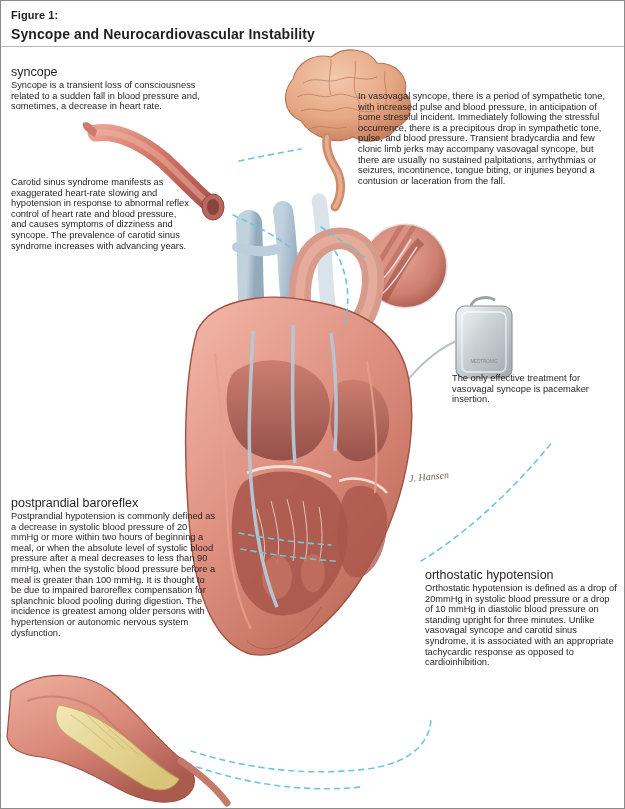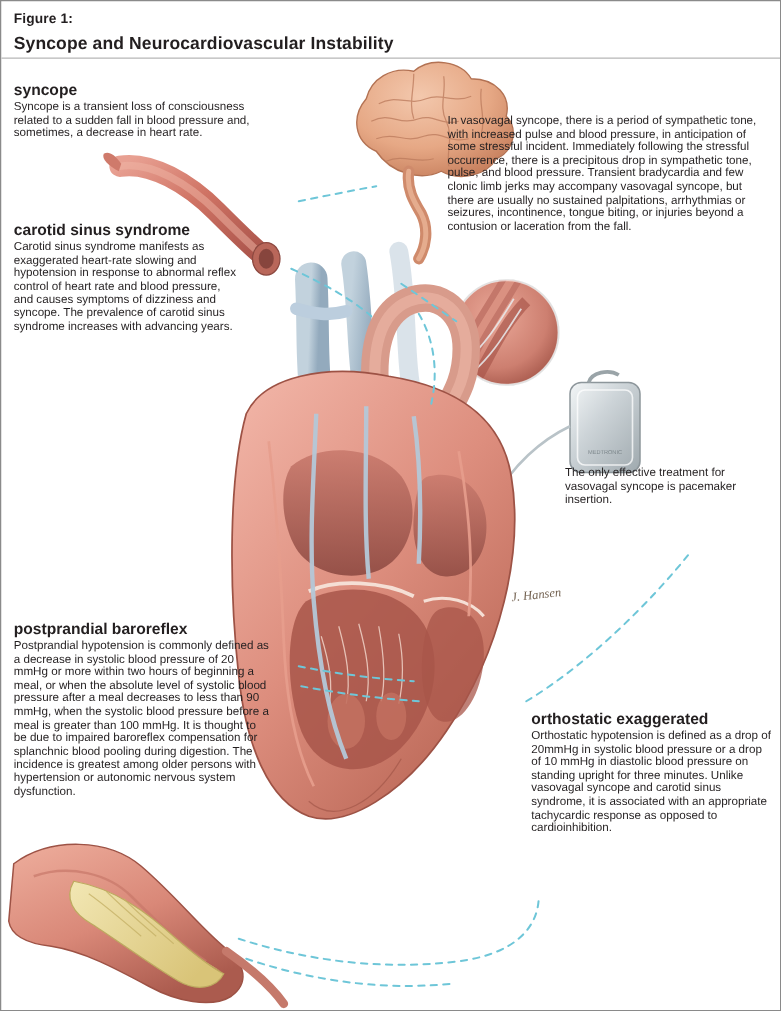--- a/index.html
+++ b/index.html
@@ -43,21 +43,21 @@
     width: 623px;
     height: 1px;
     background: #b7b7b7;
   }
 
   
   .callout { position: absolute; }
   .callout h3 {
     margin: 0 0 1px 0;
     font-size: 12.5px;
-    font-weight: bold;
+    font-weight: normal;
     color: #231f20;
     line-height: 14px;
   }
   .callout p {
     margin: 0;
     font-size: 9.3px;
     line-height: 10.6px;
     color: #231f20;
   }
   .caption-only p {
@@ -281,35 +281,34 @@
   <div class="fig-label">Figure 1:</div>
   <div class="fig-title">Syncope and Neurocardiovascular Instability</div>
   <div class="title-rule"></div>
 
   <div class="callout" id="c-syncope">
     <h3>syncope</h3>
     <p>Syncope is a transient loss of consciousness related to a sudden fall in blood pressure and, sometimes, a decrease in heart rate.</p>
   </div>
 
   <div class="callout" id="c-carotid">
-    <h3>carotid sinus syndrome</h3>
     <p>Carotid sinus syndrome manifests as exaggerated heart-rate slowing and hypotension in response to abnormal reflex control of heart rate and blood pressure, and causes symptoms of dizziness and syncope. The prevalence of carotid sinus syndrome increases with advancing years.</p>
   </div>
 
   <div class="callout" id="c-vasovagal">
     <p>In vasovagal syncope, there is a period of sympathetic tone, with increased pulse and blood pressure, in anticipation of some stressful incident. Immediately following the stressful occurrence, there is a precipitous drop in sympathetic tone, pulse, and blood pressure. Transient bradycardia and few clonic limb jerks may accompany vasovagal syncope, but there are usually no sustained palpitations, arrhythmias or seizures, incontinence, tongue biting, or injuries beyond a contusion or laceration from the fall.</p>
   </div>
 
   <div class="callout caption-only" id="c-pacemaker">
     <p>The only effective treatment for vasovagal syncope is pacemaker insertion.</p>
   </div>
 
   <div class="callout" id="c-postprandial">
     <h3>postprandial baroreflex</h3>
     <p>Postprandial hypotension is commonly defined as a decrease in systolic blood pressure of 20 mmHg or more within two hours of beginning a meal, or when the absolute level of systolic blood pressure after a meal decreases to less than 90 mmHg, when the systolic blood pressure before a meal is greater than 100 mmHg. It is thought to be due to impaired baroreflex compensation for splanchnic blood pooling during digestion. The incidence is greatest among older persons with hypertension or autonomic nervous system dysfunction.</p>
   </div>
 
   <div class="callout" id="c-orthostatic">
-    <h3>orthostatic exaggerated</h3>
+    <h3>orthostatic hypotension</h3>
     <p>Orthostatic hypotension is defined as a drop of 20mmHg in systolic blood pressure or a drop of 10 mmHg in diastolic blood pressure on standing upright for three minutes. Unlike vasovagal syncope and carotid sinus syndrome, it is associated with an appropriate tachycardic response as opposed to cardioinhibition.</p>
   </div>
 
 </div>
 
 </body></html>

